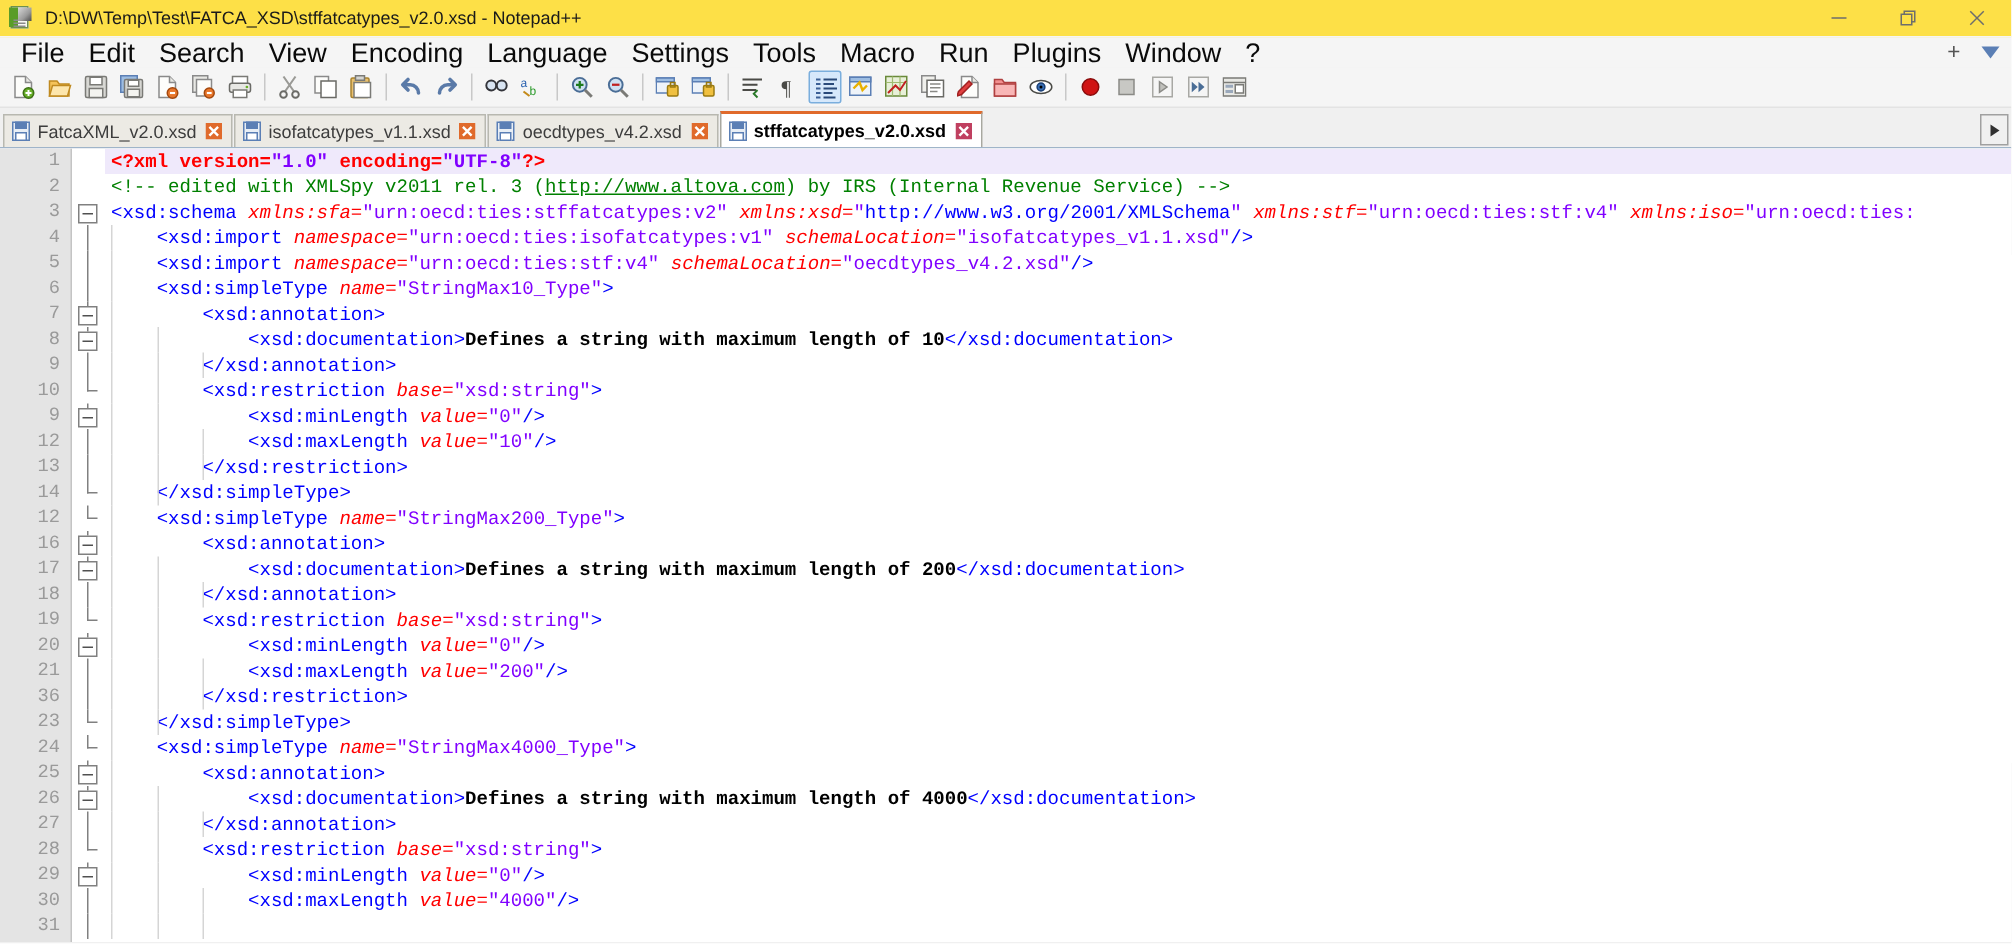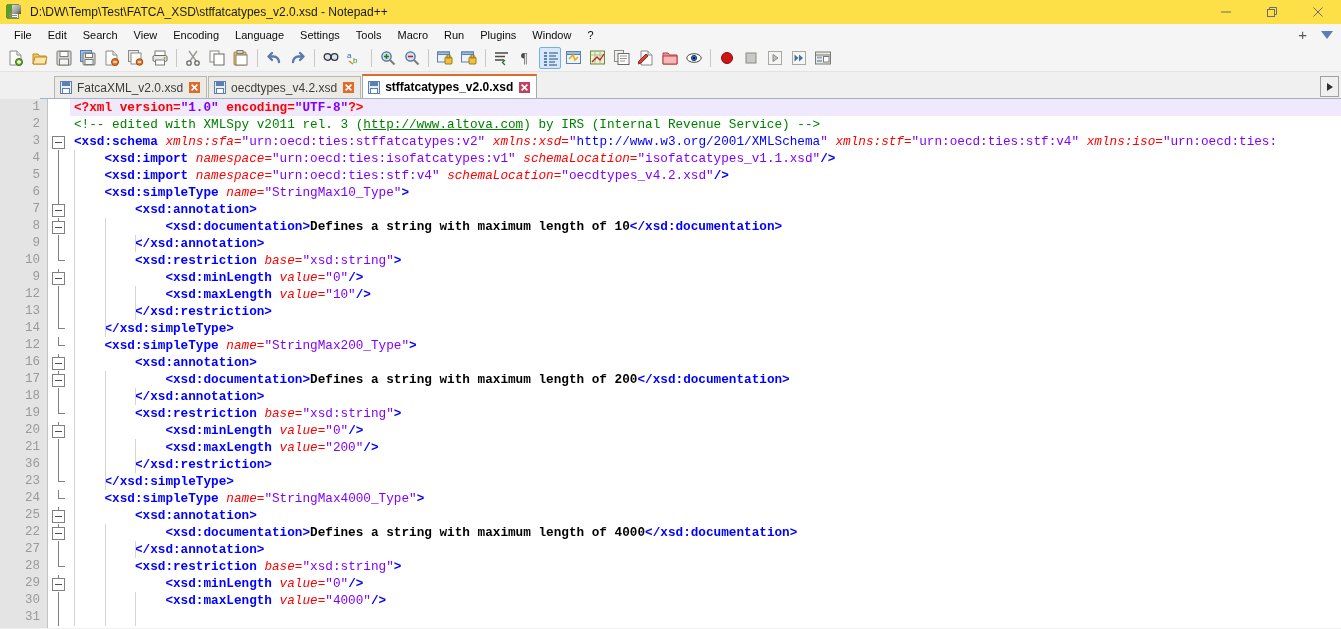--- a/index.html
+++ b/index.html
@@ -75,21 +75,21 @@
   
   .menubar {
     height: 20px;
     background: #f5f5f5;
     display: flex;
     align-items: center;
     padding-left: 6px;
     position: relative;
   }
   .menu-item {
-    font-size: 11px;
+    font-size: 18px;
     color: #0a0a0a;
     padding: 0 8px;
     line-height: 20px;
     white-space: nowrap;
     font-family: "Liberation Sans", sans-serif;
   }
   .menubar-right {
     position: absolute; right: 6px; top: 0;
     height: 20px; display: flex; align-items: center; gap: 14px;
   }
@@ -133,24 +133,23 @@
     flex: 0 0 auto;
   }
   .tb svg { position:absolute; left:3px; top:3px; }
 
   
   .tabbar {
     height: 26px;
     background: #f0f0f0;
     display: flex;
     align-items: flex-end;
-    padding-left: 14px;
+    padding-left: 2px;
     position: relative;
     border-bottom: 1px solid #9fb4c9;
-    margin-left: 40px;
   }
   .tab {
     height: 22px;
     display: flex;
     align-items: center;
     padding: 0 6px 0 5px;
     margin-right: 1px;
     background: #eceae4;
     border: 1px solid #b8b8b0;
     border-bottom: none;
@@ -283,21 +282,21 @@
     white-space: pre;
     font-family: "Liberation Mono", monospace;
     font-size: 12.7px;
     letter-spacing: 0px;
     padding-left: 4px;
     box-sizing: border-box;
   }
   .cline.current { background: #efe9fb; }
 
   
-  .t-tag   { color: #0000ff; font-weight: bold; }
+  .t-tag   { color: #0000ff; font-weight: normal; }
   .t-attr  { color: #ff0000; font-style: italic; }
   .t-val   { color: #8000ff; }
   .t-txt   { color: #000000; font-weight: bold; }
   .t-cmt   { color: #008000; }
   .t-pi    { color: #ff0000; font-weight: bold; }
   .t-piv   { color: #8000ff; font-weight: bold; }
   .t-link  { color: #0000ff; }
   .t-link-g{ color: #008000; text-decoration: underline; }
 
   
@@ -624,20 +623,34 @@
   </div>
 
   <div class="tabbar" id="tabbar">
     <div class="tab">
         <span class="tab-icon">
           <span class="body"></span>
           <span class="top"></span>
           <span class="bot"></span>
         </span>
         <span>FatcaXML_v2.0.xsd</span>
+        <span class="tab-close">
+          <svg width="11" height="11" viewBox="0 0 11 11">
+            <rect x="0" y="0" width="11" height="11" fill="#e06a2b"></rect>
+            <path d="M2.6 2.6 L8.4 8.4 M8.4 2.6 L2.6 8.4" stroke="#fff" stroke-width="1.6"></path>
+          </svg>
+        </span>
+      </div>
+      <div class="tab">
+        <span class="tab-icon">
+          <span class="body"></span>
+          <span class="top"></span>
+          <span class="bot"></span>
+        </span>
+        <span>isofatcatypes_v1.1.xsd</span>
         <span class="tab-close">
           <svg width="11" height="11" viewBox="0 0 11 11">
             <rect x="0" y="0" width="11" height="11" fill="#e06a2b"></rect>
             <path d="M2.6 2.6 L8.4 8.4 M8.4 2.6 L2.6 8.4" stroke="#fff" stroke-width="1.6"></path>
           </svg>
         </span>
       </div>
       <div class="tab">
         <span class="tab-icon">
           <span class="body"></span>
@@ -691,21 +704,21 @@
         <div class="lnum">16</div>
         <div class="lnum">17</div>
         <div class="lnum">18</div>
         <div class="lnum">19</div>
         <div class="lnum">20</div>
         <div class="lnum">21</div>
         <div class="lnum">36</div>
         <div class="lnum">23</div>
         <div class="lnum">24</div>
         <div class="lnum">25</div>
-        <div class="lnum">22</div>
+        <div class="lnum">26</div>
         <div class="lnum">27</div>
         <div class="lnum">28</div>
         <div class="lnum">29</div>
         <div class="lnum">30</div>
         <div class="lnum">31</div>
       </div>
     <div class="foldcol" id="foldcol">
         <div class="foldrow"></div>
         <div class="foldrow"></div>
         <div class="foldrow">

